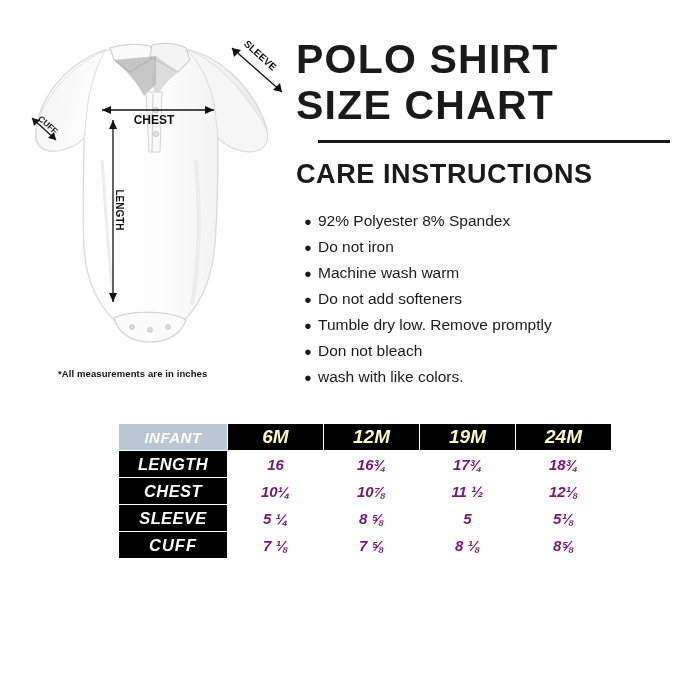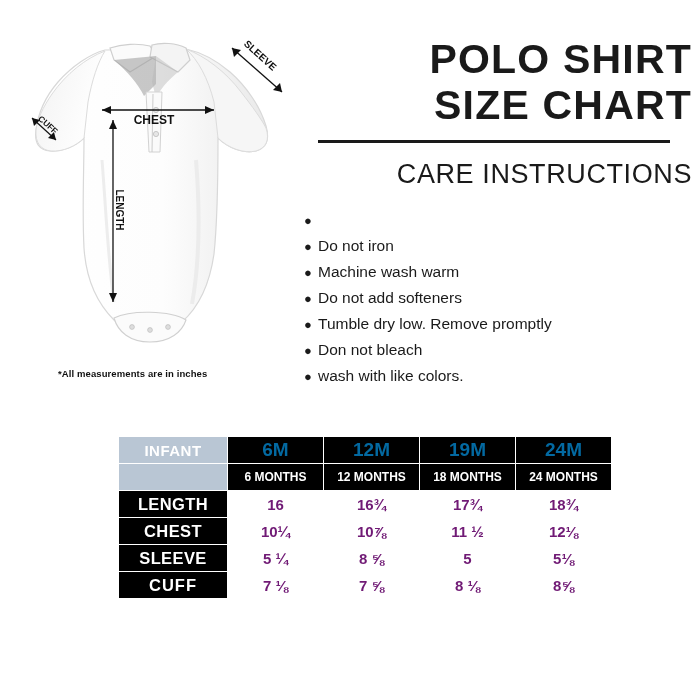--- a/index.html
+++ b/index.html
@@ -53,38 +53,38 @@
     color: #111;
     letter-spacing: 0.1px;
   }
 
   
   .titles {
     position: absolute;
     left: 296px;
     top: 36px;
     width: 396px;
-    text-align: right;
+    text-align: left;
   }
   .title-line1, .title-line2 {
     font-size: 41px;
     font-weight: bold;
     letter-spacing: 1.2px;
     line-height: 46px;
     color: #1a1a1a;
   }
   .title-rule {
     width: 352px;
     height: 3px;
     background: #1a1a1a;
     margin: 12px auto 10px auto;
   }
   .care-title {
     font-size: 27px;
-    font-weight: normal;
+    font-weight: bold;
     letter-spacing: 0.6px;
     color: #1a1a1a;
     margin-top: 16px;
   }
 
   .care-list {
     position: absolute;
     left: 296px;
     top: 208px;
     width: 400px;
@@ -102,22 +102,23 @@
     flex: 0 0 14px;
     font-size: 13px;
     line-height: 25px;
     color: #1a1a1a;
   }
 
   
   .table-wrap {
     position: absolute;
     left: 118px;
-    top: 436px;
+    top: 423px;
     width: 494px;
+    font-style: italic;
   }
   table.size-table {
     border-collapse: collapse;
     width: 494px;
     table-layout: fixed;
   }
   table.size-table td, table.size-table th {
     border: 1px solid #ffffff;
     text-align: center;
     font-weight: bold;
@@ -126,21 +127,21 @@
   }
   .hdr-infant {
     background: #b9c6d4;
     color: #ffffff;
     font-size: 15px;
     letter-spacing: 0.5px;
     width: 108px;
   }
   .hdr-size {
     background: #000000;
-    color: #0369a1;
+    color: #fef9c3;
     font-size: 19px;
   }
   .sub-blank {
     background: #b9c6d4;
     height: 22px;
   }
   .sub-size {
     background: #000000;
     color: #ffffff;
     font-size: 12px;
@@ -260,20 +261,21 @@
     <div class="titles">
       <div class="title-line1">POLO SHIRT</div>
       <div class="title-line2">SIZE CHART</div>
       <div class="title-rule"></div>
       <div class="care-title">CARE INSTRUCTIONS</div>
     </div>
 
     <div class="care-list">
       <div class="care-item">
         <span class="bullet">●</span>
+        <span>92% Polyester 8% Spandex</span>
       </div>
       <div class="care-item">
         <span class="bullet">●</span>
         <span>Do not iron</span>
       </div>
       <div class="care-item">
         <span class="bullet">●</span>
         <span>Machine wash warm</span>
       </div>
       <div class="care-item">
@@ -298,27 +300,20 @@
   <div class="table-wrap">
     <table class="size-table">
       <tbody>
           <tr>
         <td class="hdr-infant">INFANT</td>
         <td class="hdr-size">6M</td>
         <td class="hdr-size">12M</td>
         <td class="hdr-size">19M</td>
         <td class="hdr-size">24M</td>
       </tr>
-      <tr>
-        <td class="sub-blank"></td>
-        <td class="sub-size">6 MONTHS</td>
-        <td class="sub-size">12 MONTHS</td>
-        <td class="sub-size">18 MONTHS</td>
-        <td class="sub-size">24 MONTHS</td>
-      </tr>
 
       <tr>
         <td class="row-label">LENGTH</td>
         <td class="row-val">16</td>
         <td class="row-val">16¾</td>
         <td class="row-val">17¾</td>
         <td class="row-val">18¾</td>
       </tr>
       <tr>
         <td class="row-label">CHEST</td>

